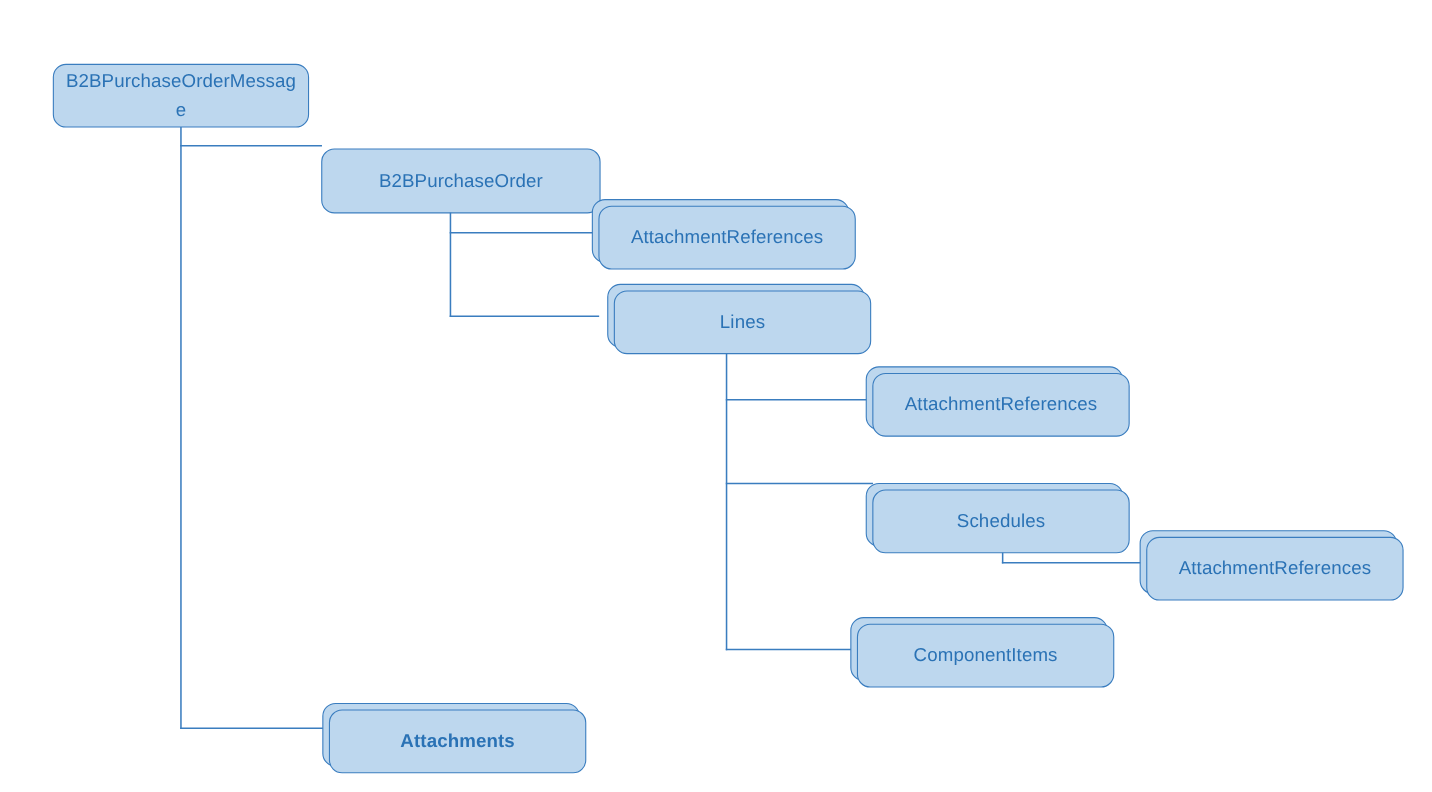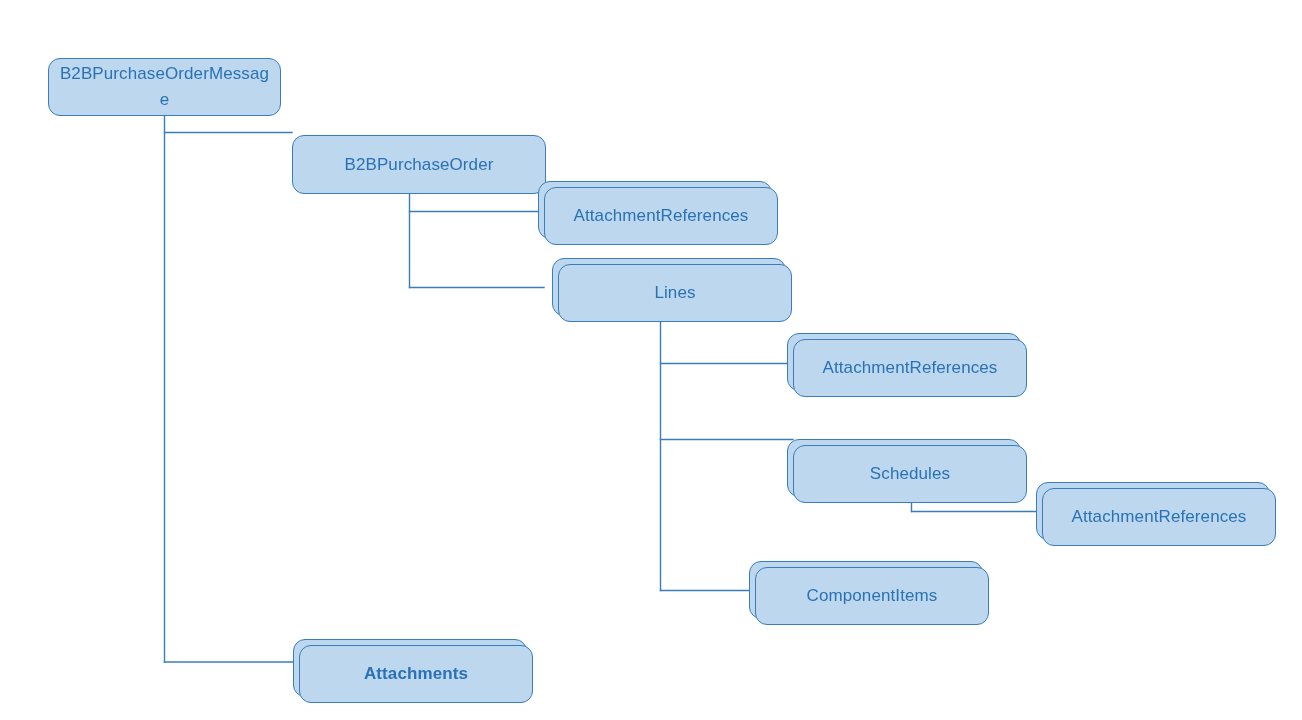--- a/index.html
+++ b/index.html
@@ -134,21 +134,21 @@
         <div class="box-front">
           <span class="node-label">Schedules</span>
         </div>
       </div>
       <div class="node" style="left: 1036px; top: 482px; width: 234px; height: 58px;">
         <div class="box-back"></div>
         <div class="box-front">
           <span class="node-label">AttachmentReferences</span>
         </div>
       </div>
-      <div class="node" style="left: 749px; top: 561px; width: 234px; height: 58px;">
+      <div class="node" style="left: 773px; top: 561px; width: 234px; height: 58px;">
         <div class="box-back"></div>
         <div class="box-front">
           <span class="node-label">ComponentItems</span>
         </div>
       </div>
       <div class="node" style="left: 293px; top: 639px; width: 234px; height: 58px; font-weight: bold;">
         <div class="box-back"></div>
         <div class="box-front">
           <span class="node-label">Attachments</span>
         </div>

